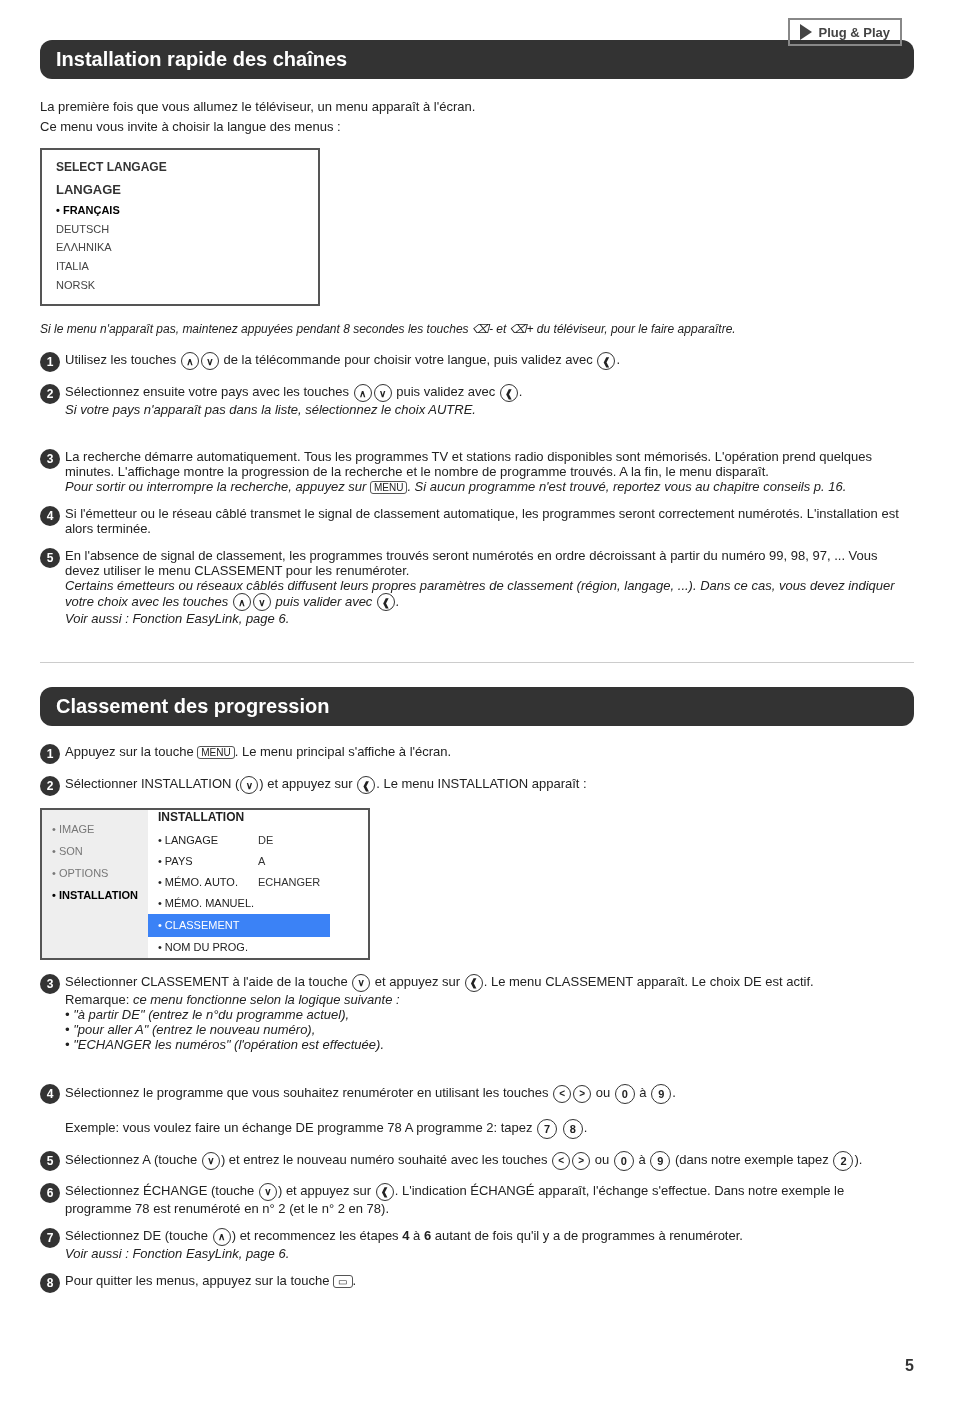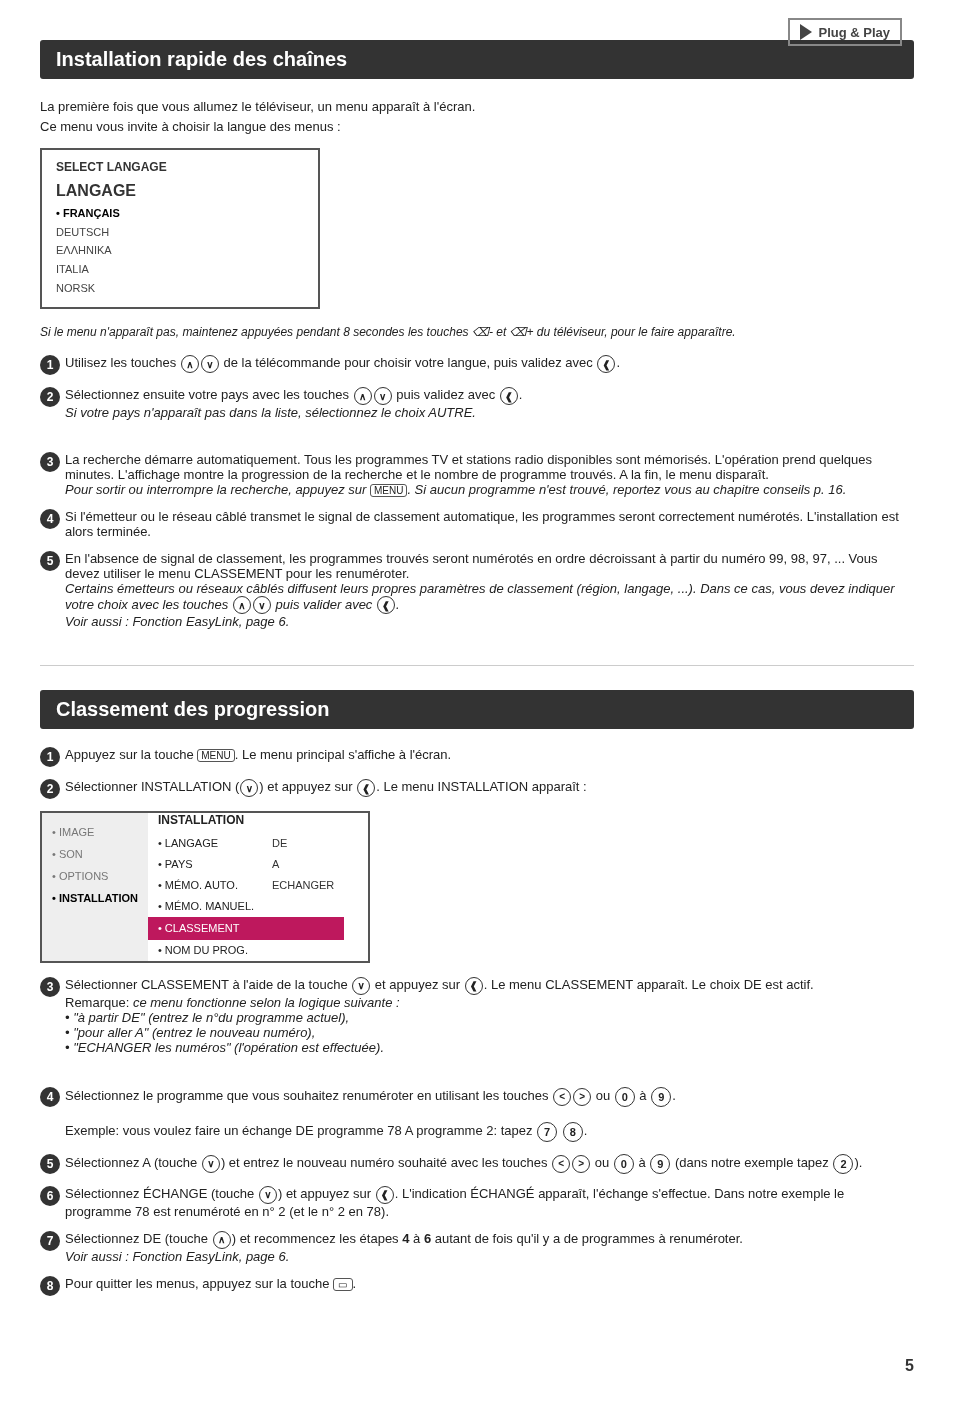--- a/index.html
+++ b/index.html
@@ -36,21 +36,21 @@
     }
 
     
     .section-header {
       background: #333;
       color: #fff;
       font-size: 20px;
       font-weight: bold;
       padding: 8px 16px;
       margin-bottom: 18px;
-      border-radius: 3px;
+      border-radius: 12px;
     }
 
     
     .two-col {
       display: grid;
       grid-template-columns: 1fr;
       gap: 20px 30px;
     }
 
     .left-col, .right-col {
@@ -75,21 +75,21 @@
       font-size: 12px;
       font-weight: bold;
       margin-bottom: 8px;
       color: #333;
     }
     .select-langage-cols {
       display: flex;
       gap: 30px;
     }
     .select-langage-col-header {
-      font-size: 16px;
+      font-size: 13px;
       font-weight: bold;
       color: #333;
       margin-bottom: 4px;
     }
     .select-langage-col-items {
       font-size: 11px;
       line-height: 1.7;
       color: #444;
     }
     .select-langage-col-items .highlighted {
@@ -176,21 +176,20 @@
       padding: 0 10px;
       font-size: 11px;
     }
     .installation-title {
       font-weight: bold;
       font-size: 12px;
       margin-bottom: 6px;
     }
     .installation-right-panel .menu-row {
       display: flex;
-      gap: 14px;
       line-height: 1.9;
       font-size: 11px;
       align-items: center;
     }
     .installation-right-panel .menu-row .label {
       min-width: 100px;
     }
     .installation-right-panel .menu-row .value {
       color: #333;
     }
@@ -340,21 +339,21 @@
             <span class="value">A</span>
           </div>
           <div class="menu-row">
             <span class="label">• MÉMO. AUTO.</span>
             <span class="value">ECHANGER</span>
           </div>
           <div class="menu-row">
             <span class="label">• MÉMO. MANUEL.</span>
             <span class="value"></span>
           </div>
-          <div class="menu-row highlighted-row" style="background:#be185d;color:#fff;margin: 0 -10px; padding: 1px 10px;">
+          <div class="menu-row highlighted-row" style="background:#3b82f6;color:#fff;margin: 0 -10px; padding: 1px 10px;">
             <span class="label">• CLASSEMENT</span>
             <span class="value"></span>
           </div>
           <div class="menu-row">
             <span class="label">• NOM DU PROG.</span>
             <span class="value"></span>
           </div>
         </div>
       </div>
 

